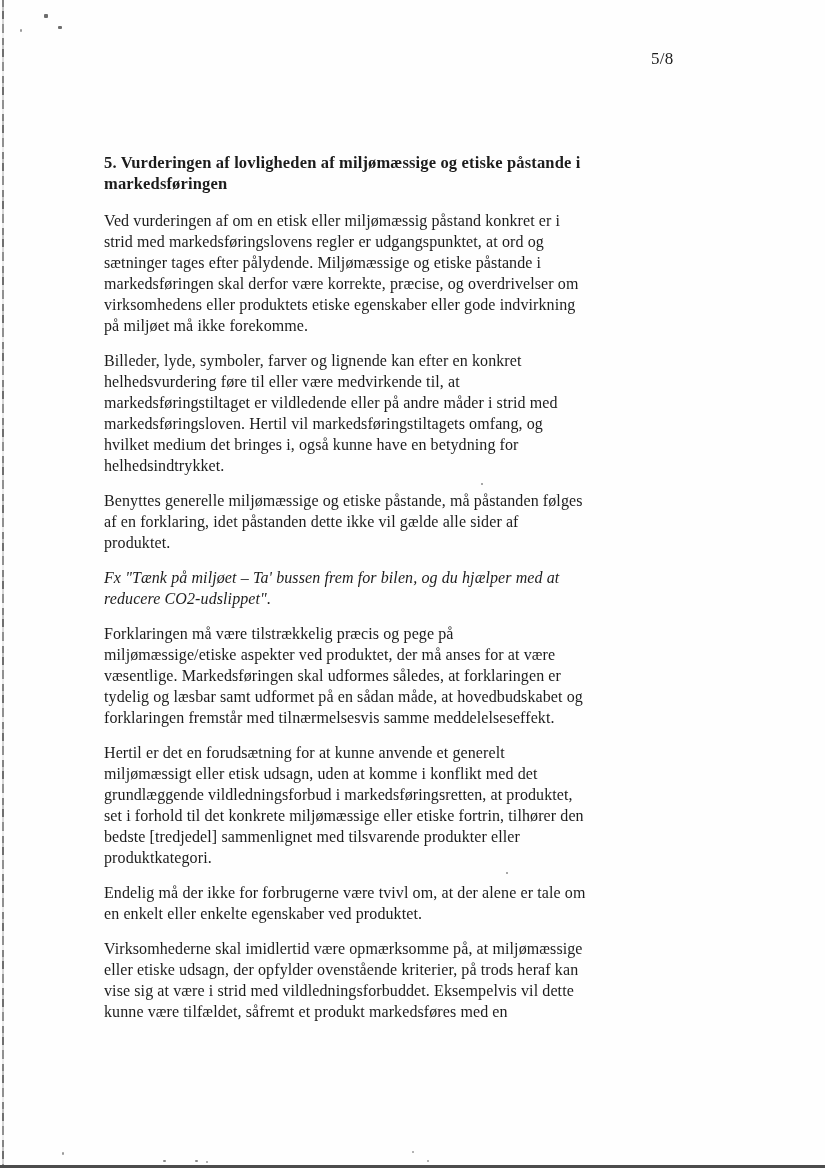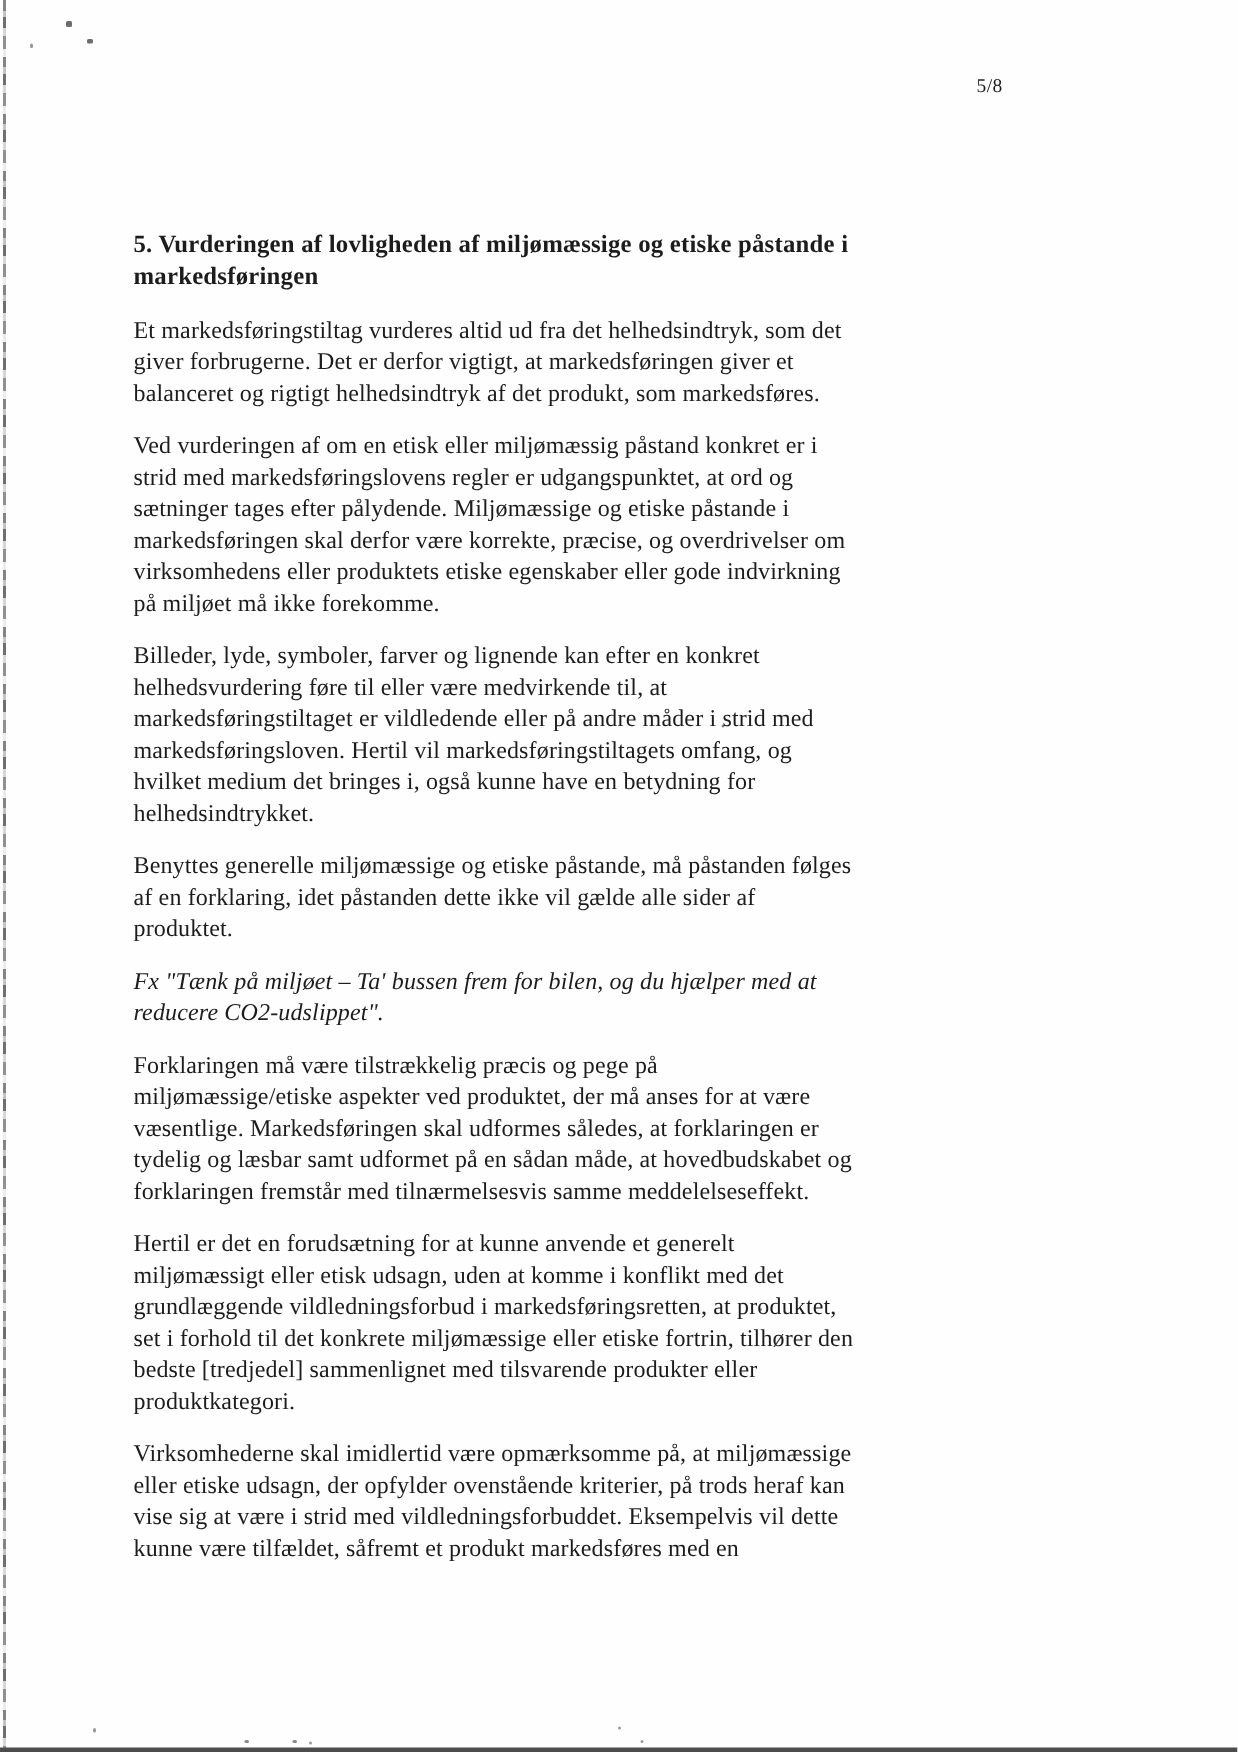--- a/index.html
+++ b/index.html
@@ -8,26 +8,26 @@
     background: #fefefe;
     position: relative;
     overflow: hidden;
     font-family: "Liberation Serif", serif;
     color: #1c1c1c;
   }
   .page { position: absolute; inset: 0; }
   .page-number {
     position: absolute;
     left: 651px; top: 49px;
-    font-size: 13px;
+    font-size: 17px;
     letter-spacing: 0.3px;
   }
   .content {
     position: absolute;
-    left: 89px; top: 152px;
+    left: 104px; top: 152px;
     width: 556px;
   }
   .doc-heading {
     font-size: 16.5px;
     font-weight: bold;
     line-height: 21px;
     margin: 0 0 16px 0;
     white-space: pre-line;
     letter-spacing: 0.15px;
   }
@@ -84,23 +84,20 @@
   <div class="speck" style="left:206px; top:1161px; width:2px; height:2px; background:#9a9a9a;"></div>
   <div class="speck" style="left:412px; top:1151px; width:2px; height:2px; background:#9a9a9a;"></div>
   <div class="speck" style="left:427px; top:1160px; width:2px; height:2px; background:#9a9a9a;"></div>
 
   <div class="page-number">5/8</div>
 
   <div class="content">
     <h1 class="doc-heading">5. Vurderingen af lovligheden af miljømæssige og etiske påstande i
 markedsføringen</h1>
 
-    <p>Et markedsføringstiltag vurderes altid ud fra det helhedsindtryk, som det
-giver forbrugerne. Det er derfor vigtigt, at markedsføringen giver et
-balanceret og rigtigt helhedsindtryk af det produkt, som markedsføres.</p>
     <p>Ved vurderingen af om en etisk eller miljømæssig påstand konkret er i
 strid med markedsføringslovens regler er udgangspunktet, at ord og
 sætninger tages efter pålydende. Miljømæssige og etiske påstande i
 markedsføringen skal derfor være korrekte, præcise, og overdrivelser om
 virksomhedens eller produktets etiske egenskaber eller gode indvirkning
 på miljøet må ikke forekomme.</p>
     <p>Billeder, lyde, symboler, farver og lignende kan efter en konkret
 helhedsvurdering føre til eller være medvirkende til, at
 markedsføringstiltaget er vildledende eller på andre måder i strid med
 markedsføringsloven. Hertil vil markedsføringstiltagets omfang, og
@@ -115,20 +112,22 @@
 miljømæssige/etiske aspekter ved produktet, der må anses for at være
 væsentlige. Markedsføringen skal udformes således, at forklaringen er
 tydelig og læsbar samt udformet på en sådan måde, at hovedbudskabet og
 forklaringen fremstår med tilnærmelsesvis samme meddelelseseffekt.</p>
     <p>Hertil er det en forudsætning for at kunne anvende et generelt
 miljømæssigt eller etisk udsagn, uden at komme i konflikt med det
 grundlæggende vildledningsforbud i markedsføringsretten, at produktet,
 set i forhold til det konkrete miljømæssige eller etiske fortrin, tilhører den
 bedste [tredjedel] sammenlignet med tilsvarende produkter eller
 produktkategori.</p>
+    <p>Endelig må der ikke for forbrugerne være tvivl om, at der alene er tale om
+en enkelt eller enkelte egenskaber ved produktet.</p>
     <p>Virksomhederne skal imidlertid være opmærksomme på, at miljømæssige
 eller etiske udsagn, der opfylder ovenstående kriterier, på trods heraf kan
 vise sig at være i strid med vildledningsforbuddet. Eksempelvis vil dette
 kunne være tilfældet, såfremt et produkt markedsføres med en</p>
   </div>
 
   <div class="bottom-edge-artifact"></div>
 
 </div>
 

